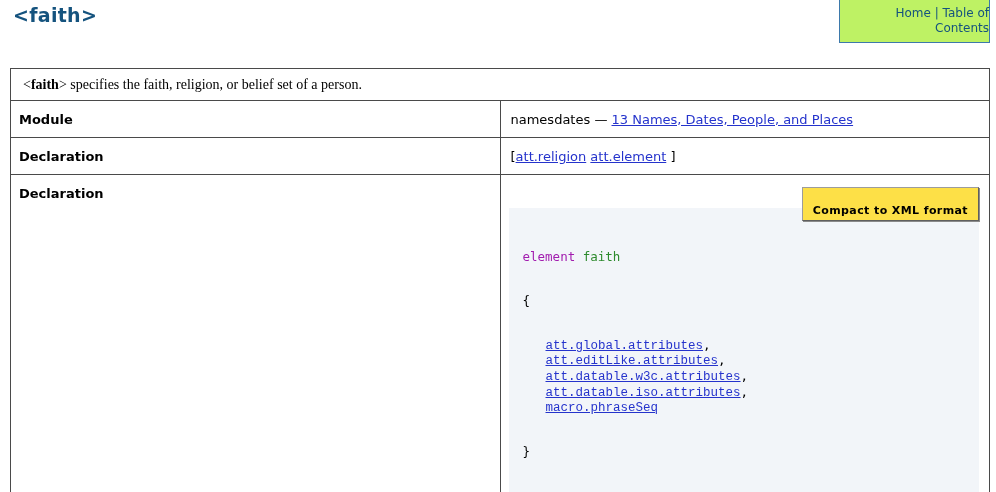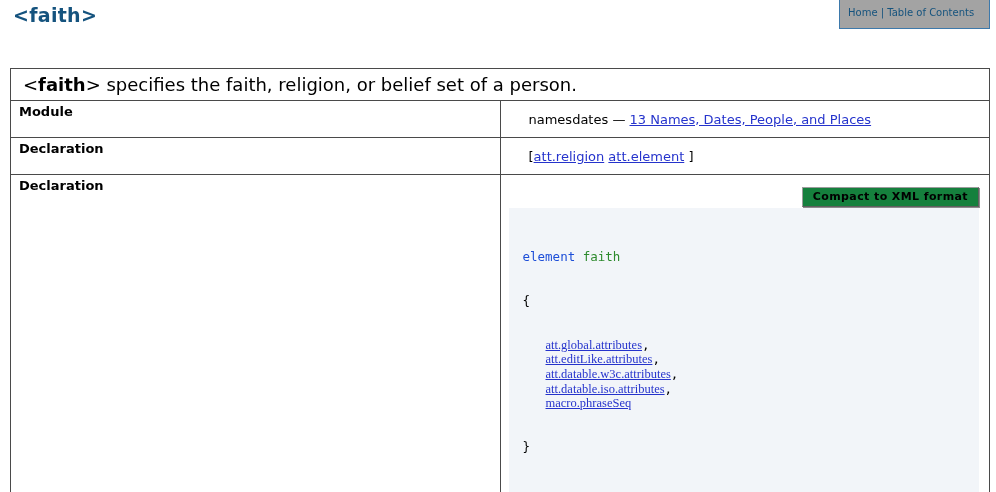--- a/index.html
+++ b/index.html
@@ -27,24 +27,25 @@
 
   
   .navbox {
     position: absolute;
     top: 0;
     right: 6px;
     width: 141px;
     border: 1px solid #3d79ab;
     border-top: none;
     padding: 6px 0 7px 8px;
-    font-size: 10px;
+    font-size: 12px;
     line-height: 14.5px;
     color: #15537e;
-    background: #a3a3a3;
+    background: #bef264;
+    text-align: right;
   }
   .navbox a {
     color: #15537e;
     text-decoration: none;
     cursor: pointer;
   }
   .nav-sep { color: #15537e; }
   .nav-line2 { margin-top: 7px; }
 
   
@@ -57,57 +58,57 @@
     table-layout: fixed;
     font-size: 13px;
   }
   .main-table td {
     border: 1px solid #4a4a4a;
     overflow: hidden;
   }
   .label-cell {
     width: 162px;
     vertical-align: top;
-    padding: 3px 8px 0 8px;
+    padding: 11px 8px 0 8px;
     font-weight: bold;
     font-size: 13px;
   }
-  .desc-cell { padding: 4px 12px; font-size: 18px; }
-  .value-cell { padding: 4px 28px; vertical-align: middle; font-size: 13px; }
+  .desc-cell { padding: 4px 12px; font-size: 14px; font-family: Liberation Serif, serif; }
+  .value-cell { padding: 4px 10px; vertical-align: middle; font-size: 13px; }
 
   a.link { color: #2533cc; text-decoration: underline; cursor: pointer; }
 
   
   .decl-cell { vertical-align: top; padding: 0 10px 14px 8px; }
   .btn-row { text-align: right; margin-top: 12px; height: 20px; }
   .xml-btn {
     font-family: "DejaVu Sans", "Liberation Sans", sans-serif;
     font-size: 11px;
     font-weight: 600;
     letter-spacing: 0.4px;
     color: #000000;
-    background: #15803d;
+    background: #fde047;
     border: 1px solid #9c9c9c;
     border-right-color: #5f5f5f;
     border-bottom-color: #5f5f5f;
     box-shadow: 1px 1px 0 #8a8a8a;
-    padding: 2px 10px 3px 10px;
+    padding: 16px 10px 3px 10px;
     cursor: pointer;
   }
   .code-box {
     margin-top: 1px;
     background: #f2f5f9;
     padding: 13px 14px;
     font-family: "DejaVu Sans Mono", "Liberation Mono", monospace;
     font-size: 12.5px;
     line-height: 14.6px;
     white-space: pre;
   }
-  .code-box a { font-family: Liberation Serif, serif; }
-  .kw-element { color: #1d4ed8; }
+  .code-box a { font-family: Liberation Mono, monospace; }
+  .kw-element { color: #a21caf; }
   .el-name { color: #2e8b2e; }
   .code-line.indent { padding-left: 23px; }
 </style>
 </head>
 <body>
 
 <div class="page">
 
   <h1 class="page-title">&lt;faith&gt;</h1>
 

